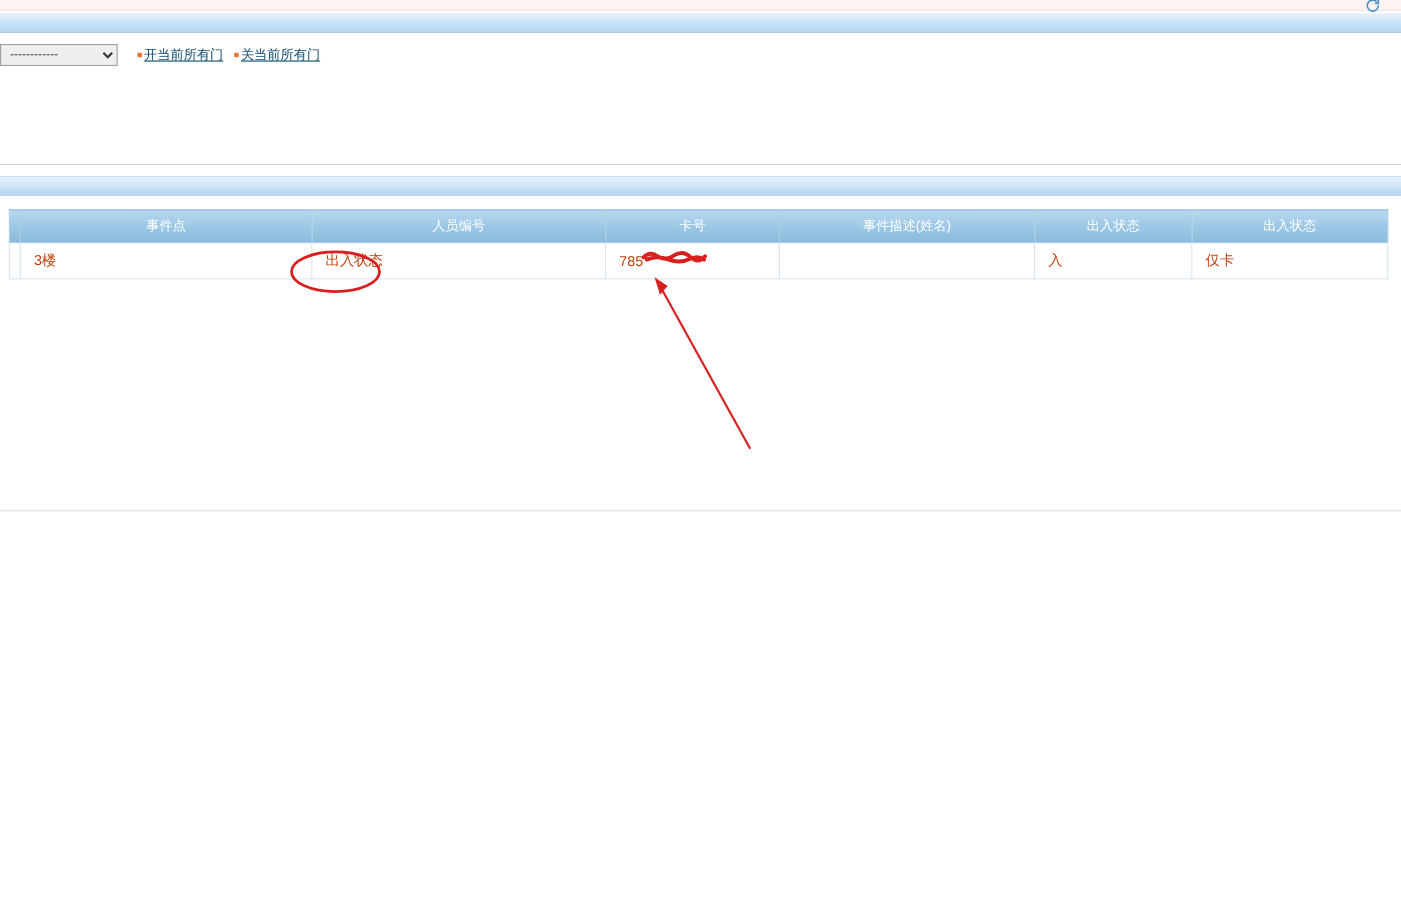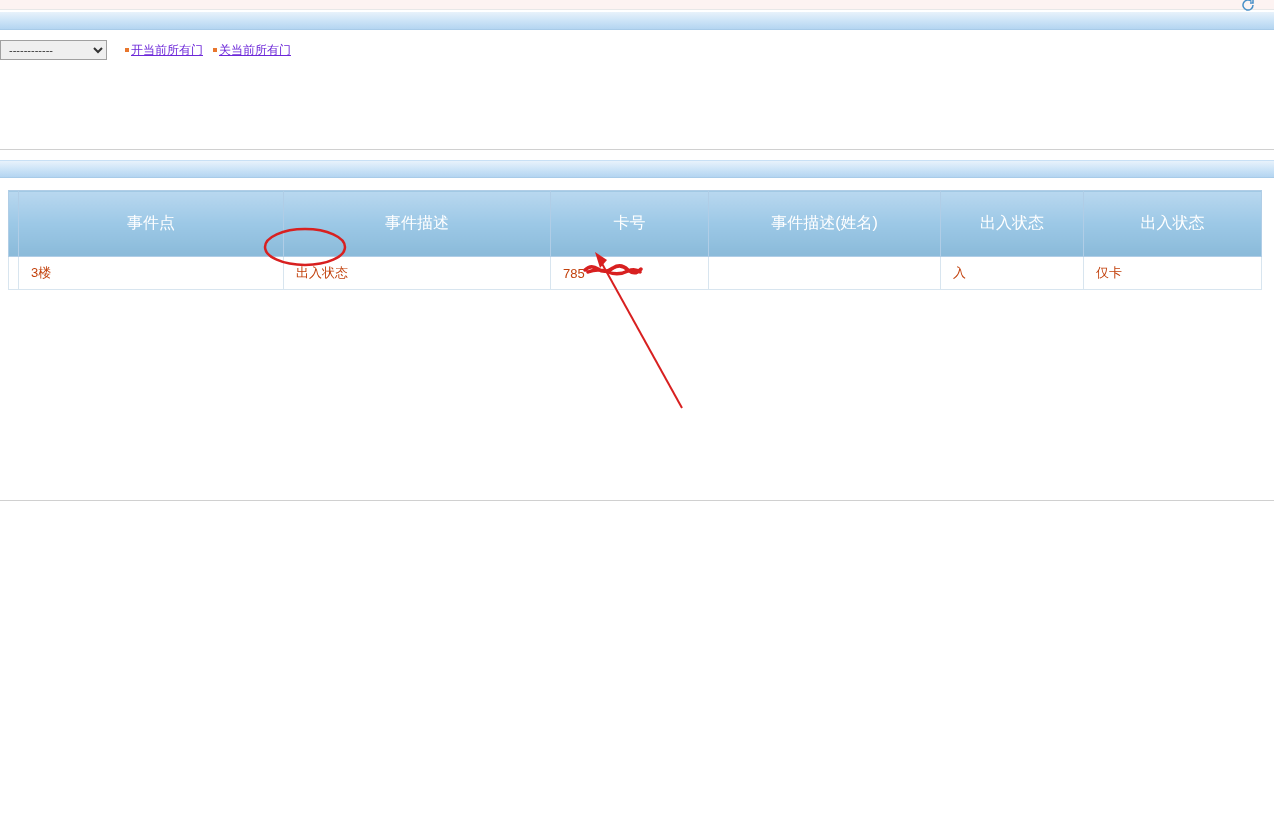--- a/index.html
+++ b/index.html
@@ -59,21 +59,21 @@
       align-items: center;
     }
     .bullet {
       display: inline-block;
       width: 4px;
       height: 4px;
       background: #e8762d;
       margin-right: 2px;
     }
     .link-text {
-      color: #6d28d9;
+      color: #0c4a6e;
       text-decoration: underline;
       cursor: pointer;
       font-size: 12px;
     }
     .content-area {
       min-height: 80px;
       border-bottom: 1px solid #d0d0d0;
     }
     .gradient-bar2 {
       height: 18px;
@@ -89,23 +89,23 @@
     }
     .data-table {
       width: 100%;
       border-collapse: collapse;
       table-layout: fixed;
     }
     .data-table th {
       background: linear-gradient(to bottom, #b9d8ef 0%, #9cc8e6 50%, #8abad9 100%);
       color: #ffffff;
       font-weight: normal;
-      padding: 22px 4px;
+      padding: 6px 4px;
       border: 1px solid #b0cde6;
-      font-size: 16px;
+      font-size: 12px;
       height: 28px;
     }
     .data-table td {
       border: 1px solid #d8e5ef;
       padding: 7px 12px;
       text-align: left;
       color: #c2410c;
       font-size: 13px;
       height: 30px;
     }
@@ -189,21 +189,21 @@
 <div class="content-area"></div>
 
 <div class="gradient-bar2"></div>
 
 <div class="table-container">
   <table class="data-table">
     <thead>
       <tr>
         <th class="col-narrow"></th>
         <th class="col-1">事件点</th>
-        <th class="col-2">事件描述</th>
+        <th class="col-2">人员编号</th>
         <th class="col-3">卡号</th>
         <th class="col-4">事件描述(姓名)</th>
         <th class="col-5">出入状态</th>
         <th class="col-6">出入状态</th>
       </tr>
     </thead>
     <tbody>
       <tr>
         <td class="col-narrow"></td>
         <td>3楼</td>

